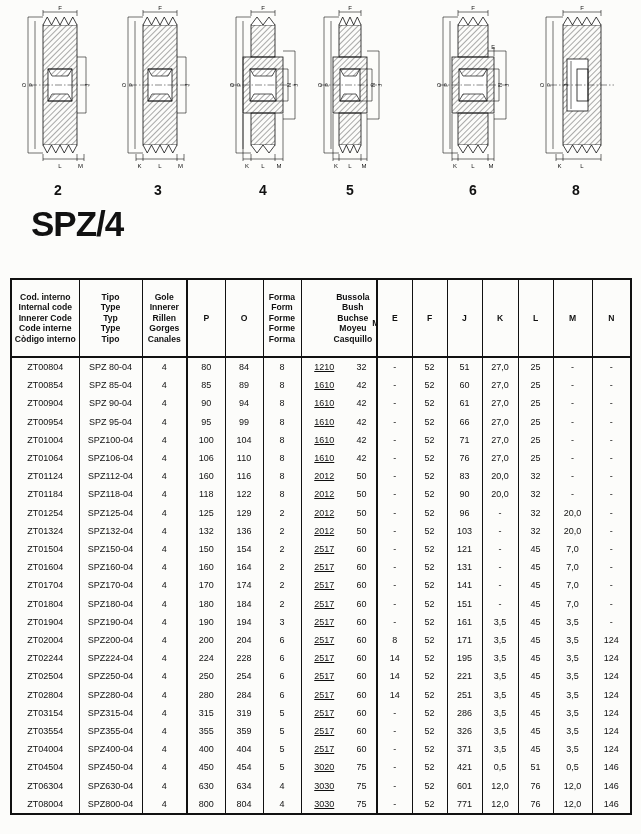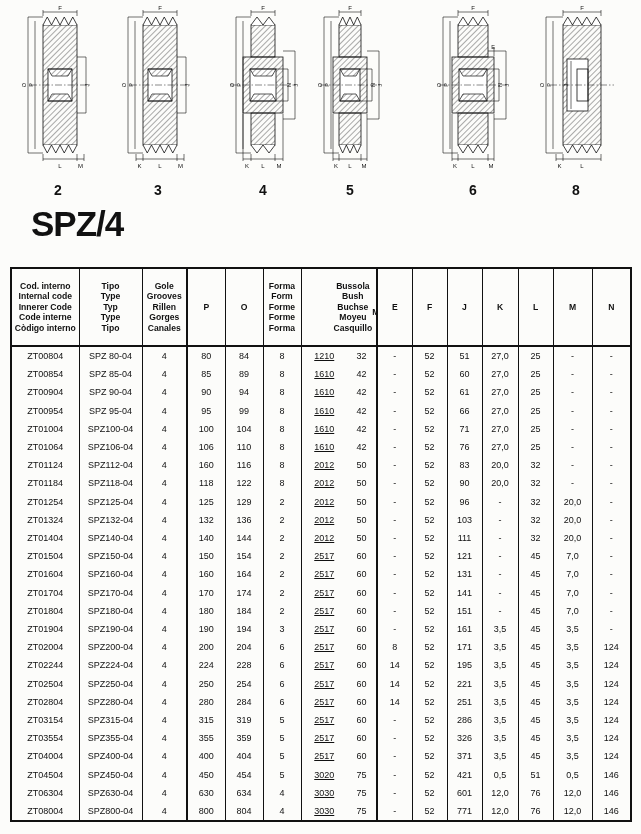--- a/index.html
+++ b/index.html
@@ -2,21 +2,21 @@
 <html><head>
 <meta charset="utf-8">
 <style>
   html,body{margin:0;padding:0;background:#e9e9e9;}
   .page{position:relative;width:641px;height:834px;background:#fcfcfa;color:#111;
         font-family:"Liberation Sans",sans-serif;overflow:hidden;}
   .diagrams{position:absolute;top:0;left:0;width:641px;height:200px;}
   .fig{position:absolute;top:4px;width:100px;margin:0;}
   .fig .cap{text-align:center;font-size:14px;font-weight:700;margin-top:2px;}
   .title{position:absolute;top:204px;left:31px;font-size:35px;font-weight:700;letter-spacing:-1px;}
-  table.spec{position:absolute;top:267px;left:10px;width:620px;border-collapse:collapse;
+  table.spec{position:absolute;top:278px;left:10px;width:620px;border-collapse:collapse;
              table-layout:fixed;border:2px solid #111;}
   .spec th,.spec td{border-left:1px solid #111;border-right:1px solid #111;
              text-align:center;padding:0;overflow:hidden;}
   .spec thead th{border-bottom:2px solid #111;height:76px;vertical-align:middle;
              font-weight:700;font-size:8.6px;line-height:10.5px;}
   .spec thead th div{line-height:10.5px;}
   .spec tbody td{height:18.2px;line-height:18.2px;font-size:9px;font-weight:400;}
   .bL2{border-left:2px solid #111 !important;}
   .no-br{border-right:none !important;text-decoration:underline;}
   .no-bl{border-left:none !important;}
@@ -304,21 +304,21 @@
           </th>
         <th>
             <div>Tipo</div>
             <div>Type</div>
             <div>Typ</div>
             <div>Type</div>
             <div>Tipo</div>
           </th>
         <th>
             <div>Gole</div>
-            <div>Grooves</div>
+            <div>Innerer</div>
             <div>Rillen</div>
             <div>Gorges</div>
             <div>Canales</div>
           </th>
         <th class="bL2">P</th>
         <th>O</th>
         <th>
             <div>Forma</div>
             <div>Form</div>
             <div>Forme</div>
@@ -514,37 +514,20 @@
           <td class="no-bl">50</td>
           <td class="bL2">-</td>
           <td>52</td>
           <td>103</td>
           <td>-</td>
           <td>32</td>
           <td>20,0</td>
           <td>-</td>
         </tr>
         <tr>
-          <td>ZT01404</td>
-          <td>SPZ140-04</td>
-          <td>4</td>
-          <td class="bL2 bold">140</td>
-          <td>144</td>
-          <td>2</td>
-          <td class="no-br">2012</td>
-          <td class="no-bl">50</td>
-          <td class="bL2">-</td>
-          <td>52</td>
-          <td>111</td>
-          <td>-</td>
-          <td>32</td>
-          <td>20,0</td>
-          <td>-</td>
-        </tr>
-        <tr>
           <td>ZT01504</td>
           <td>SPZ150-04</td>
           <td>4</td>
           <td class="bL2 bold">150</td>
           <td>154</td>
           <td>2</td>
           <td class="no-br">2517</td>
           <td class="no-bl">60</td>
           <td class="bL2">-</td>
           <td>52</td>

